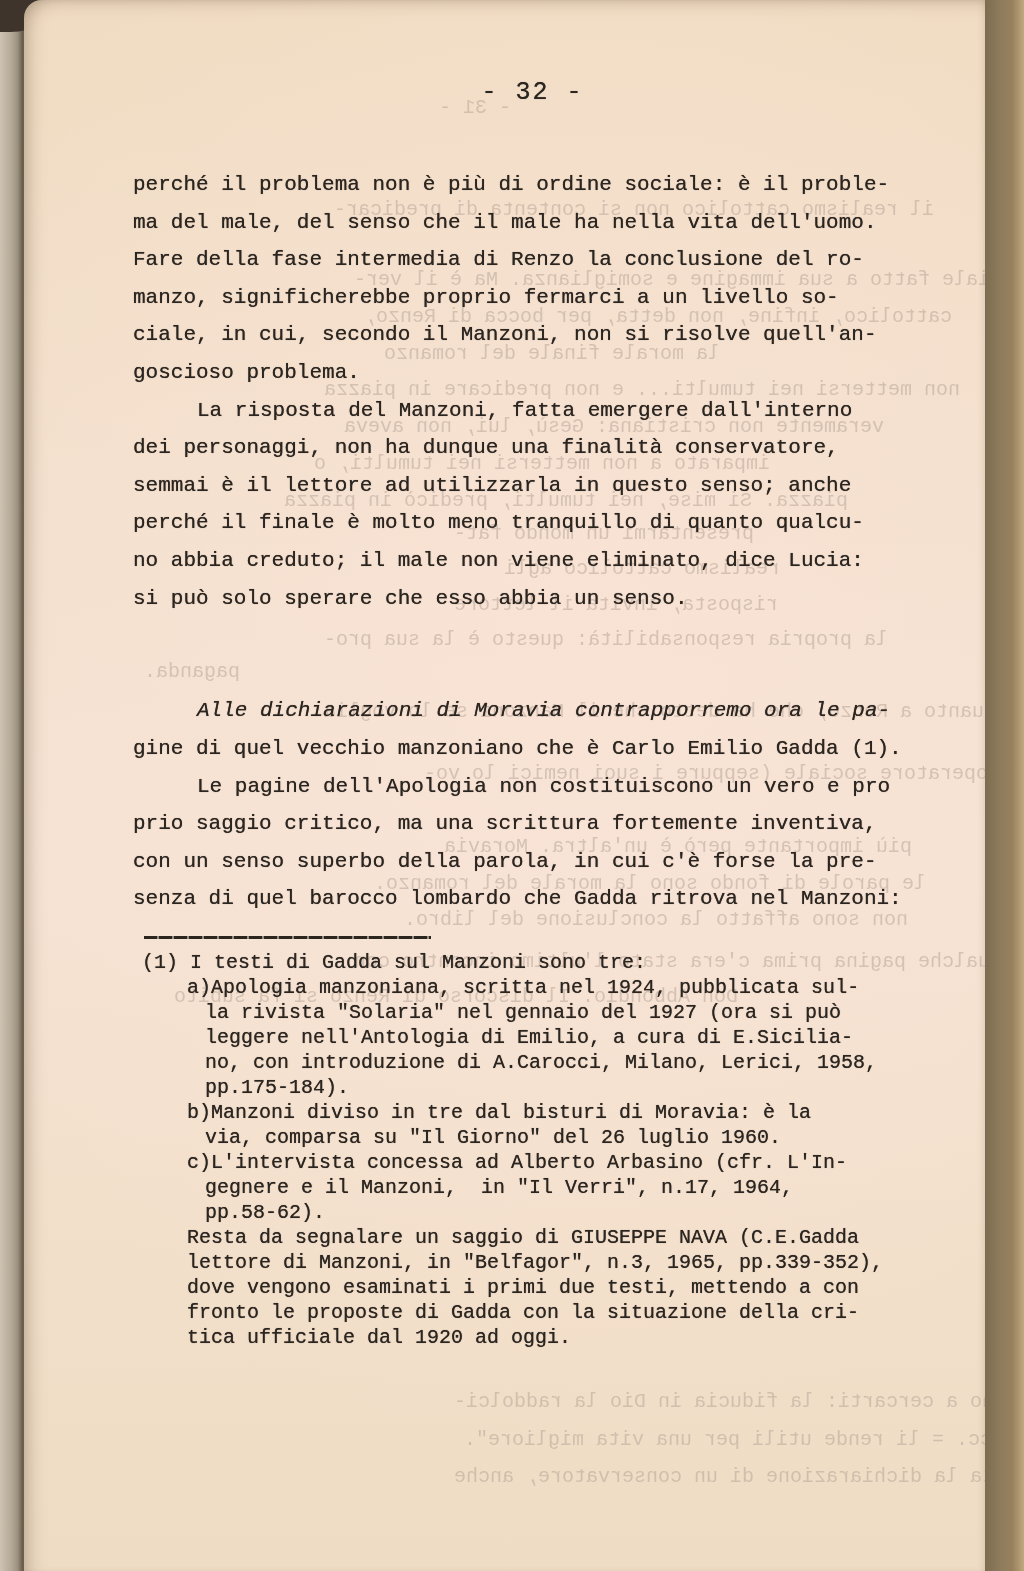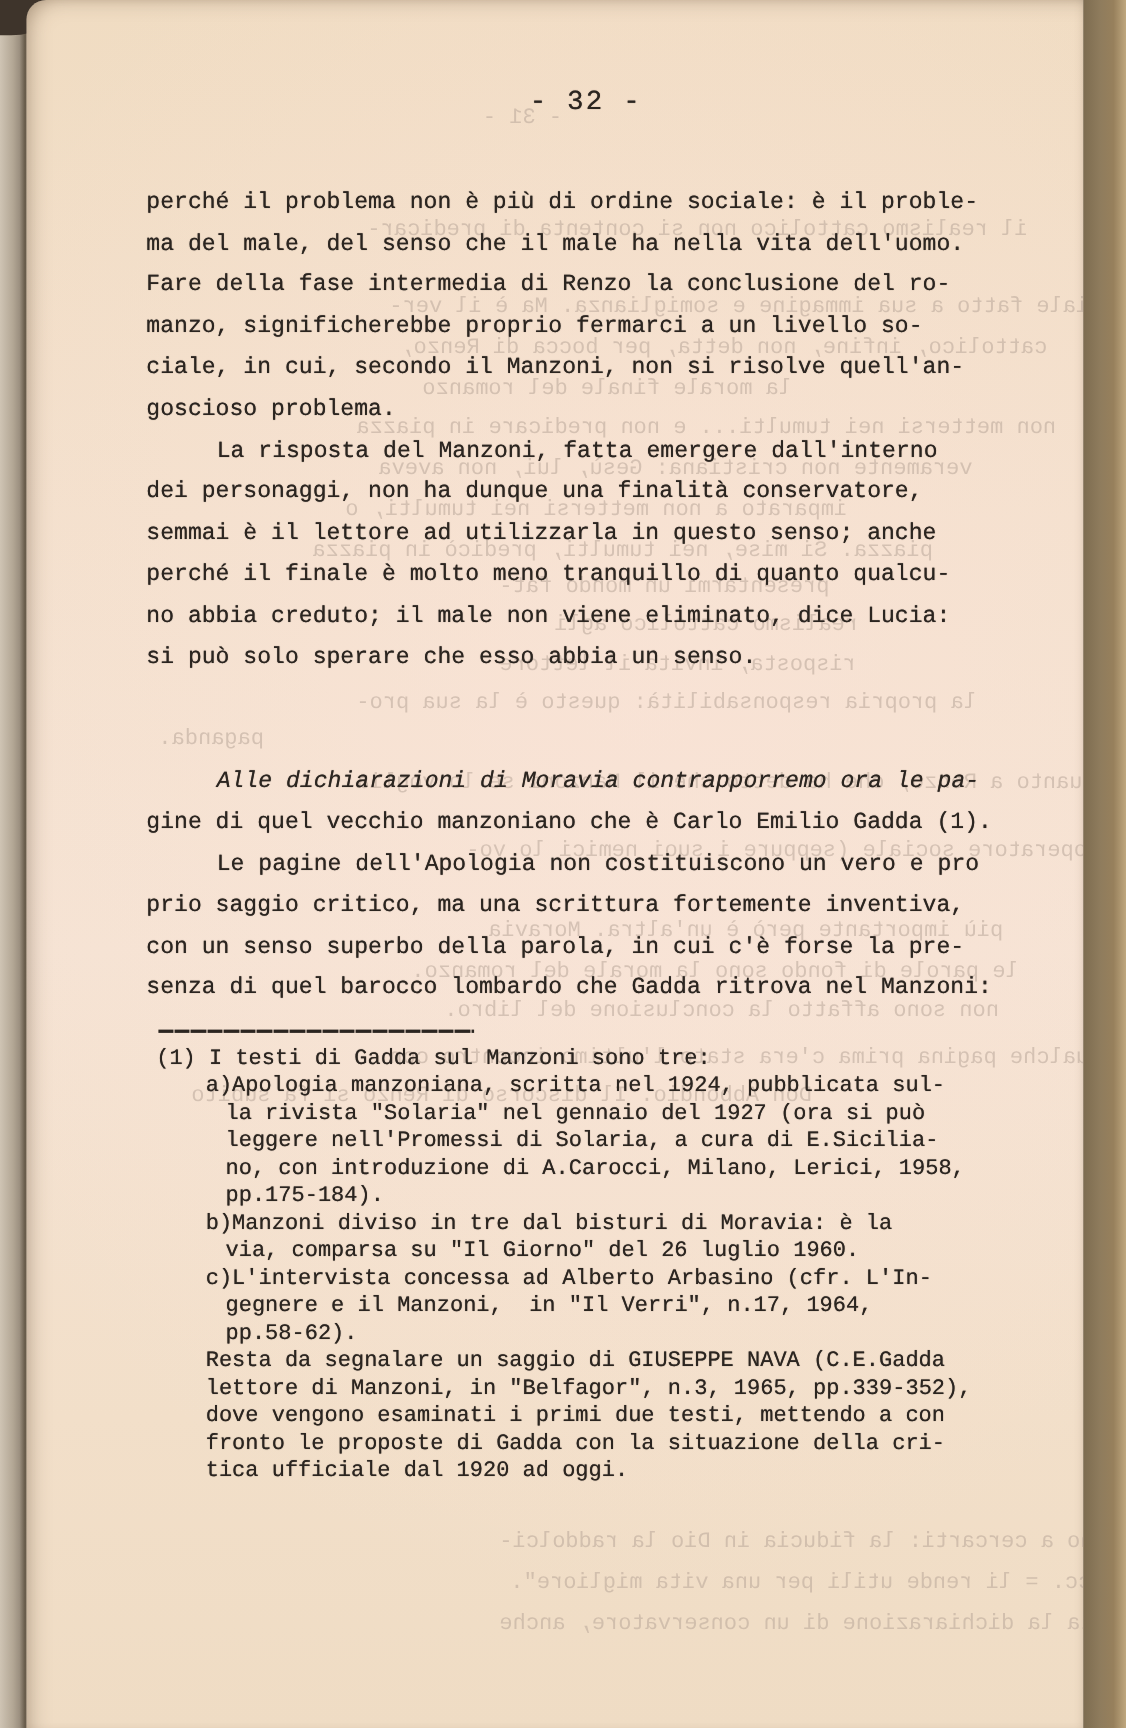--- a/index.html
+++ b/index.html
@@ -105,21 +105,21 @@
         <div class="t-line ind"><span>Le pagine dell'</span><span class="u">Apologia</span><span> non costituiscono un vero e p</span><span class="u">ro</span></div>
         <div class="t-line"><span>prio saggio critico, ma una scrittura fortemente inventiva,</span></div>
         <div class="t-line"><span>con un senso superbo della parola, in cui c'è forse la pre-</span></div>
         <div class="t-line"><span>senza di quel barocco lombardo che Gadda ritrova nel Manzoni:</span></div>
       </div>
     <div class="footnote-rule"></div>
     <div class="footnote typed">
         <div class="t-line i0"><span>(1) I testi di Gadda sul Manzoni sono tre:</span></div>
         <div class="t-line i1"><span>a)</span><span class="u">Apologia manzoniana,</span><span> scritta nel 1924, pubblicata sul-</span></div>
         <div class="t-line i2"><span>la rivista "Solaria" nel gennaio del 1927 (ora si può</span></div>
-        <div class="t-line i2"><span>leggere nell'</span><span class="u">Promessi di Solaria</span><span>, a cura di E.Sicilia-</span></div>
+        <div class="t-line i2"><span>leggere nell'</span><span class="u">Antologia di Emilio</span><span>, a cura di E.Sicilia-</span></div>
         <div class="t-line i2"><span>no, con introduzione di A.Carocci, Milano, Lerici, 1958,</span></div>
         <div class="t-line i2"><span>pp.175-184).</span></div>
         <div class="t-line i1"><span>b)</span><span class="u">Manzoni diviso in tre dal bisturi di Moravia</span><span>: è la</span></div>
         <div class="t-line i2"><span>via, comparsa su "Il Giorno" del 26 luglio 1960.</span></div>
         <div class="t-line i1"><span>c)L'intervista concessa ad Alberto Arbasino (cfr. </span><span class="u">L'In-</span></div>
         <div class="t-line i2"><span class="u">gegnere e il Manzoni</span><span>,  in "Il Verri", n.17, 1964,</span></div>
         <div class="t-line i2"><span>pp.58-62).</span></div>
         <div class="t-line i1"><span>Resta da segnalare un saggio di GIUSEPPE NAVA (</span><span class="u">C.E.Gadda</span></div>
         <div class="t-line i1"><span class="u">lettore di Manzoni</span><span>, in "Belfagor", n.3, 1965, pp.339-352),</span></div>
         <div class="t-line i1"><span>dove vengono esaminati i primi due testi, mettendo a co</span><span class="u">n</span></div>

